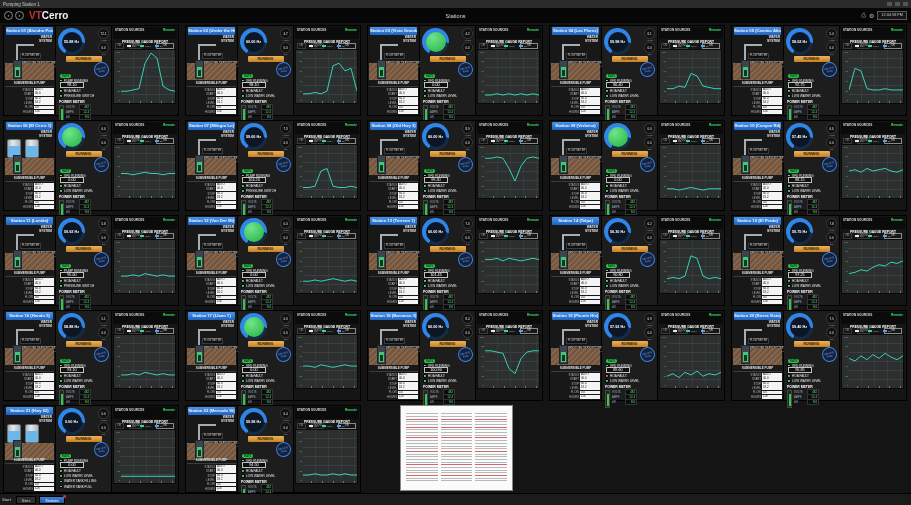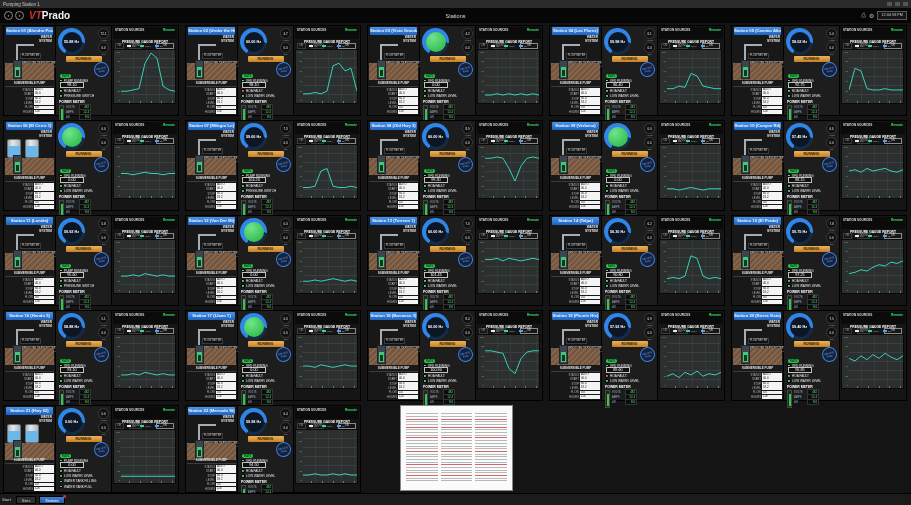--- a/index.html
+++ b/index.html
@@ -10,21 +10,21 @@
   .winstrip { position:absolute; left:0; top:0; width:911px; height:8px; background:#2a2a2a;
               display:flex; align-items:center; font-size:4.5px; color:#c9c9c9; padding:0 3px; }
   .winstrip .spacer { flex:1; }
   .winbtns { display:flex; gap:3px; }
   .winbtns i { width:5px; height:4px; background:#555; display:block; }
   .appbar { position:absolute; left:0; top:8px; width:911px; height:15px; background:#060606;
             display:flex; align-items:center; padding:0 4px; }
   .navc { width:9px; height:9px; border:1px solid #8a8a8a; border-radius:50%; color:#bbb;
           font-size:6px; line-height:7px; text-align:center; margin-right:2px; }
   .logo { margin-left:3px; font-size:10px; font-weight:bold; letter-spacing:0; }
-  .logo .vt { color:#d32f2f; font-style:italic; }
+  .logo .vt { color:#d32f2f; }
   .logo .scada { color:#f2f2f2; }
   .apptitle { position:absolute; left:0; right:0; text-align:center; font-size:5.5px; color:#dcdcdc; }
   .appright { margin-left:auto; display:flex; align-items:center; gap:3px; z-index:2; }
   .appico { color:#bdbdbd; font-size:6px; }
   .clock { border:1px solid #5a5a5a; background:#151515; color:#cfcfcf; font-size:3.8px;
            padding:1px 3px; text-align:center; line-height:1.2; }
 
   
   .panel { position:absolute; width:176px; height:91px; background:#1c1c1c; border:1px solid #000;
            display:flex; }
@@ -153,21 +153,21 @@
       <i></i>
       <i></i>
       <i></i>
     </span>
 </div>
 
 <div class="appbar">
   <span class="navc">‹</span>
   <span class="navc">›</span>
   <span class="logo">
-    <span class="vt">VT</span><span class="scada">Prado</span>
+    <span class="vt">VT</span><span class="scada">Cerro</span>
   </span>
   <span class="apptitle">Stations</span>
   <span class="appright">
     <span class="appico">⎙</span>
     <span class="appico">⚙</span>
     <span class="clock">12:04:58 PM</span>
   </span>
 </div>
 
 <div id="grid">

